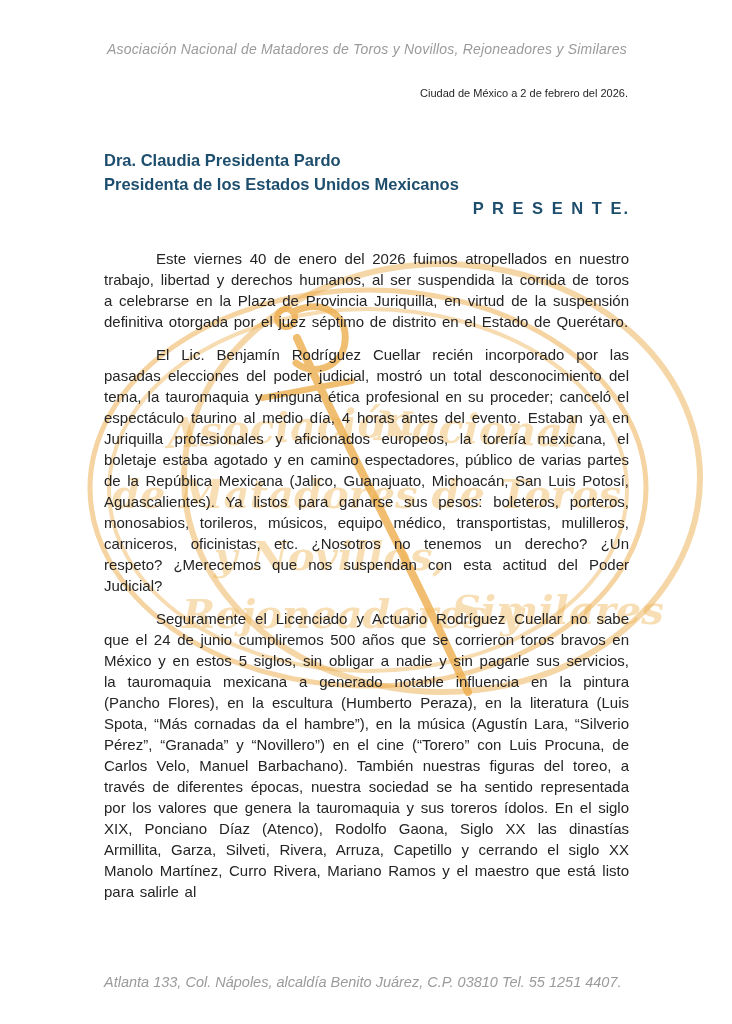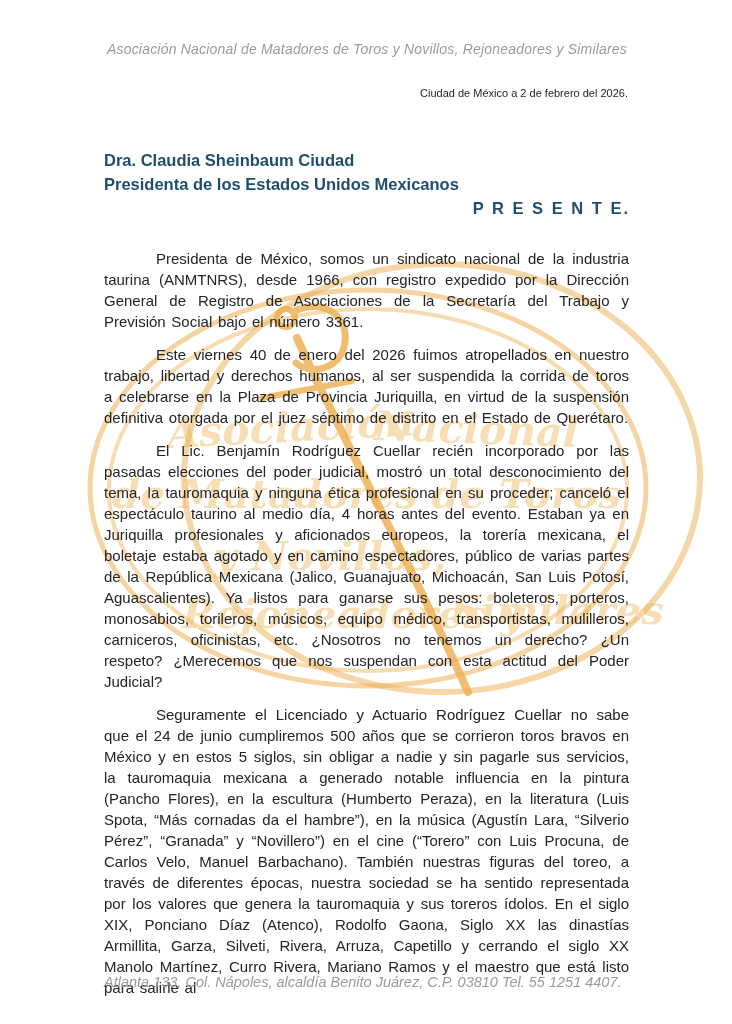--- a/index.html
+++ b/index.html
@@ -113,27 +113,26 @@
     </svg>
   </div>
 
   <div class="content">
 
     <div class="letterhead">Asociación Nacional de Matadores de Toros y Novillos, Rejoneadores y Similares</div>
 
     <div class="date-line">Ciudad de México a 2 de febrero del 2026.</div>
 
     <div class="recipient">
-      <div>Dra. Claudia Sheinbaum Ciudad</div>
+      <div>Dra. Claudia Presidenta Pardo</div>
       <div>Presidenta de los Estados Unidos Mexicanos</div>
       <div class="salutation">P R E S E N T E.</div>
     </div>
 
     <div class="letter-body">
-      <p>Presidenta de México, somos un sindicato nacional de la industria taurina (ANMTNRS), desde 1966, con registro expedido por la Dirección General de Registro de Asociaciones de la Secretaría del Trabajo y Previsión Social bajo el número 3361.</p>
       <p>Este viernes 40 de enero del 2026 fuimos atropellados en nuestro trabajo, libertad y derechos humanos, al ser suspendida la corrida de toros a celebrarse en la Plaza de Provincia Juriquilla, en virtud de la suspensión definitiva otorgada por el juez séptimo de distrito en el Estado de Querétaro.</p>
       <p>El Lic. Benjamín Rodríguez Cuellar recién incorporado por las pasadas elecciones del poder judicial, mostró un total desconocimiento del tema, la tauromaquia y ninguna ética profesional en su proceder; canceló el espectáculo taurino al medio día, 4 horas antes del evento. Estaban ya en Juriquilla profesionales y aficionados europeos, la torería mexicana, el boletaje estaba agotado y en camino espectadores, público de varias partes de la República Mexicana (Jalico, Guanajuato, Michoacán, San Luis Potosí, Aguascalientes). Ya listos para ganarse sus pesos: boleteros, porteros, monosabios, torileros, músicos, equipo médico, transportistas, mulilleros, carniceros, oficinistas, etc. ¿Nosotros no tenemos un derecho? ¿Un respeto? ¿Merecemos que nos suspendan con esta actitud del Poder Judicial?</p>
       <p>Seguramente el Licenciado y Actuario Rodríguez Cuellar no sabe que el 24 de junio cumpliremos 500 años que se corrieron toros bravos en México y en estos 5 siglos, sin obligar a nadie y sin pagarle sus servicios, la tauromaquia mexicana a generado notable influencia en la pintura (Pancho Flores), en la escultura (Humberto Peraza), en la literatura (Luis Spota, “Más cornadas da el hambre”), en la música (Agustín Lara, “Silverio Pérez”, “Granada” y “Novillero”) en el cine (“Torero” con Luis Procuna, de Carlos Velo, Manuel Barbachano). También nuestras figuras del toreo, a través de diferentes épocas, nuestra sociedad se ha sentido representada por los valores que genera la tauromaquia y sus toreros ídolos. En el siglo XIX, Ponciano Díaz (Atenco), Rodolfo Gaona, Siglo XX las dinastías Armillita, Garza, Silveti, Rivera, Arruza, Capetillo y cerrando el siglo XX Manolo Martínez, Curro Rivera, Mariano Ramos y el maestro que está listo para salirle al</p>
     </div>
 
     <div class="footer-line">Atlanta 133, Col. Nápoles, alcaldía Benito Juárez, C.P. 03810 Tel. 55 1251 4407.</div>
 
   </div>
 </div>
 

